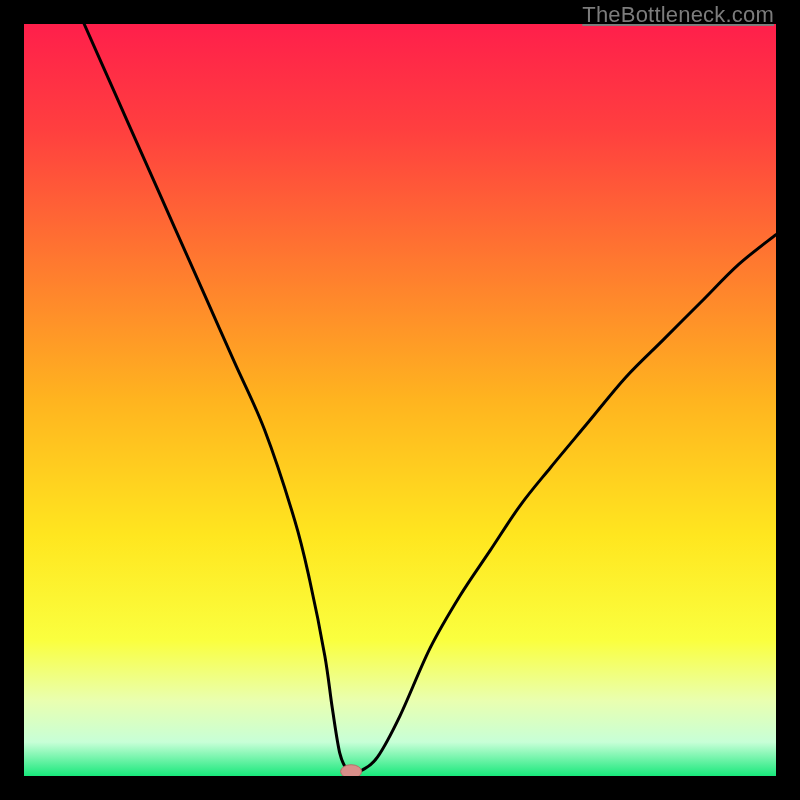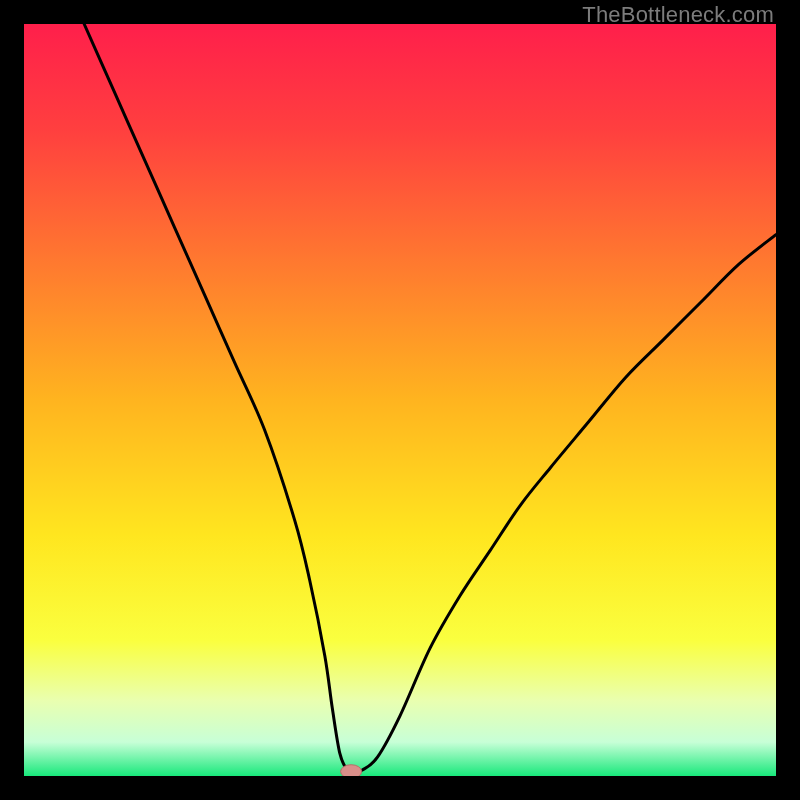--- a/index.html
+++ b/index.html
@@ -28,20 +28,21 @@
   }
   .watermark {
     position: absolute;
     top: 2px;
     right: 26px;
     color: #7c7c7c;
     font-size: 22px;
     font-weight: 500;
     letter-spacing: 0.2px;
     user-select: none;
+    text-decoration: underline;
   }
   svg {
     display: block;
   }
 </style>
 </head>
 <body>
 
 <div class="frame">
   <svg class="plot-area" viewBox="0 0 752 752" preserveAspectRatio="none">

